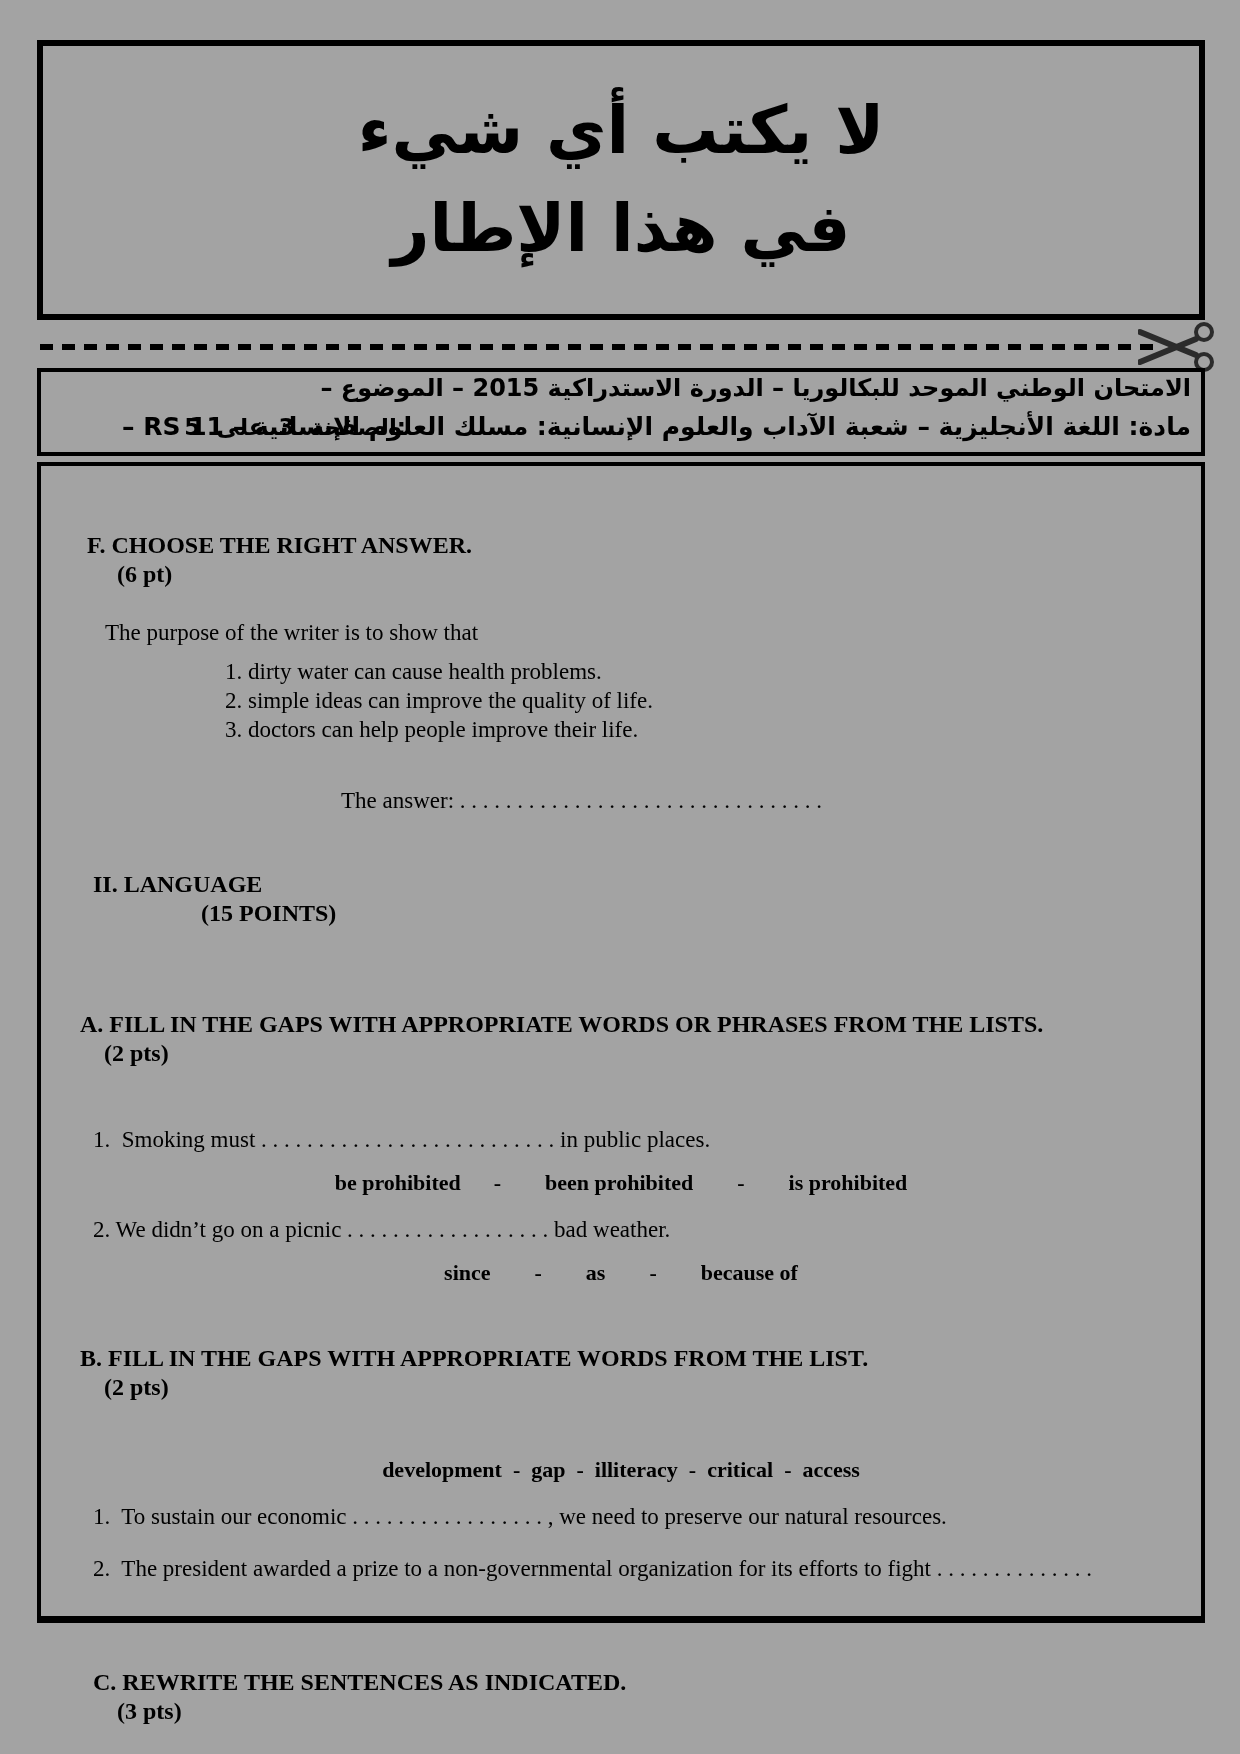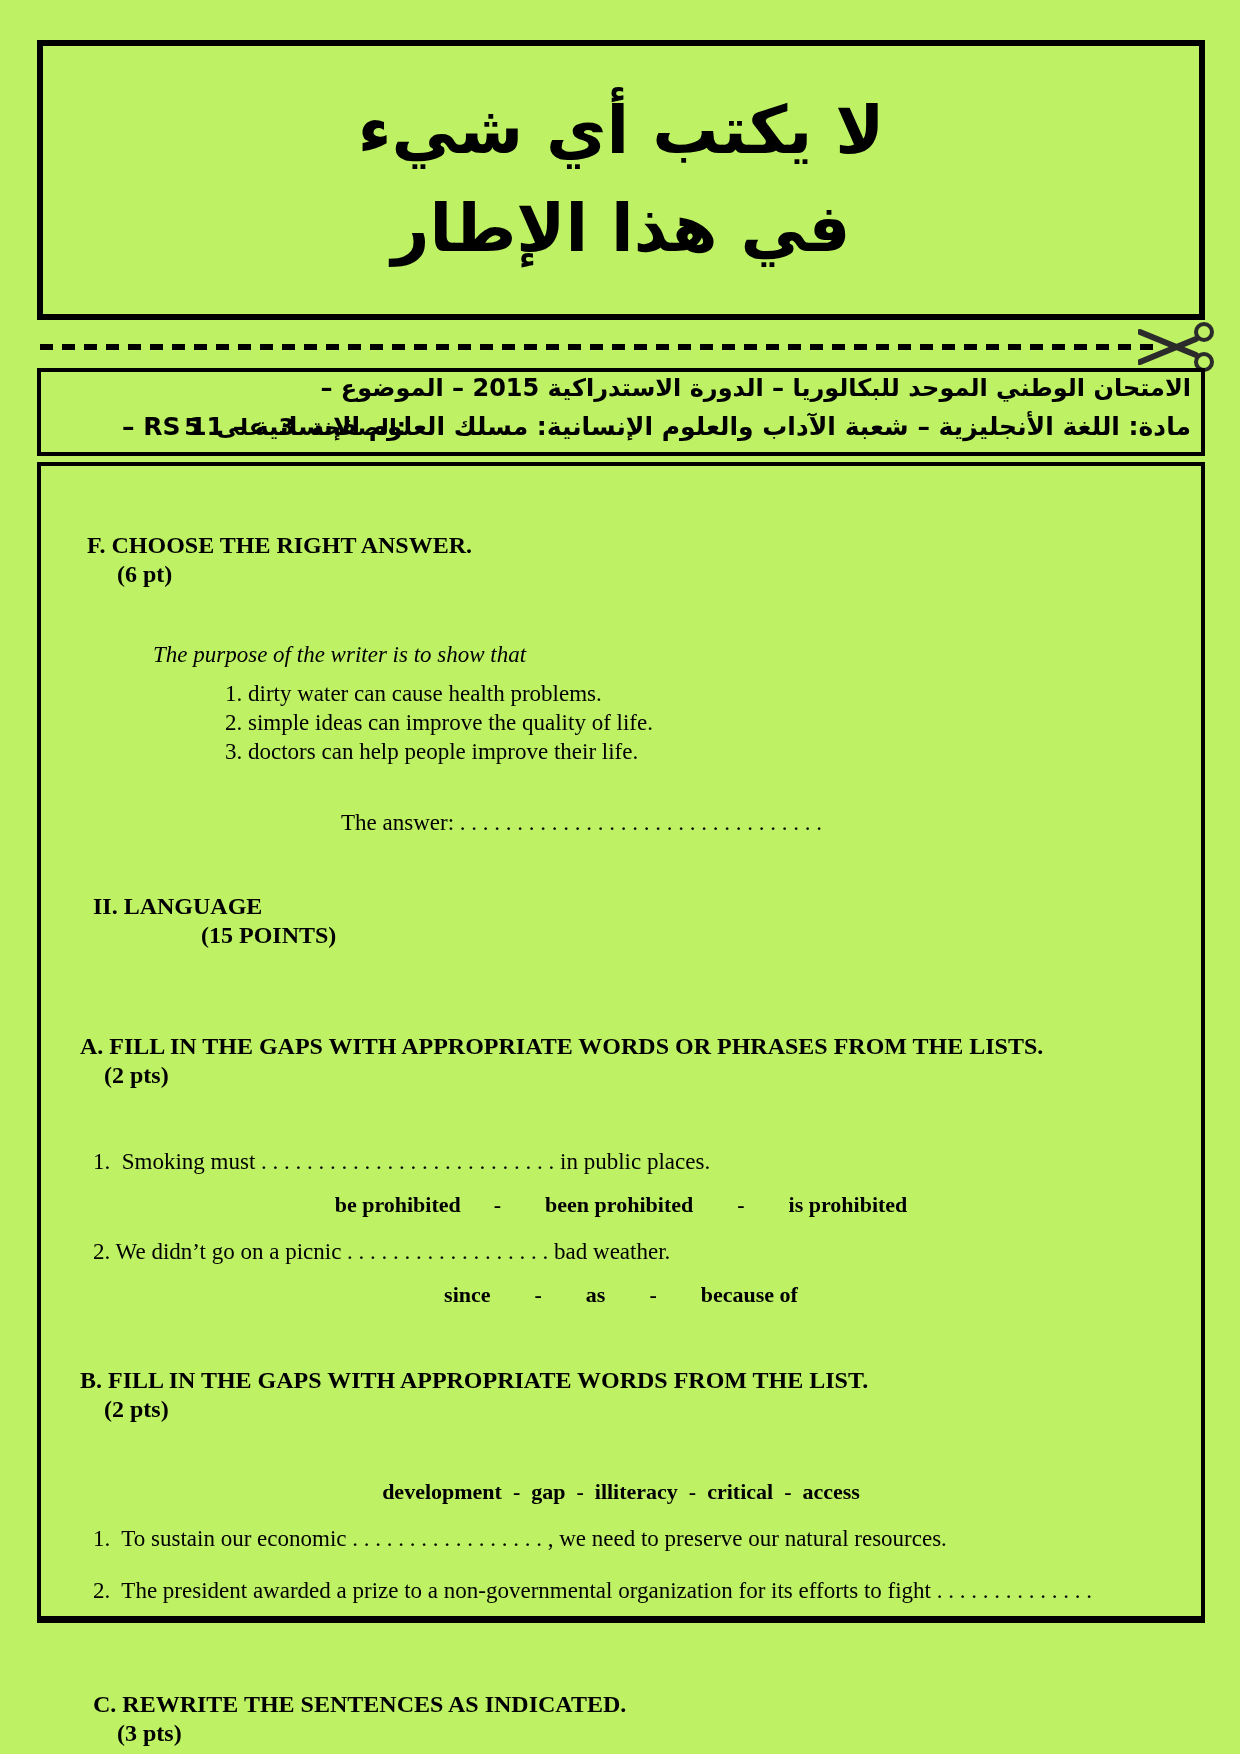--- a/index.html
+++ b/index.html
@@ -1,19 +1,19 @@
 <!DOCTYPE html>
 <html lang="en"><head>
 <meta charset="utf-8">
 <style>
   html,body{margin:0;padding:0;background:#ffffff;}
   .page{
     position:relative;
     width:1240px;height:1754px;
-    background:#bef264;color:#000;
+    background:#a3a3a3;color:#000;
     font-family:"Liberation Serif","DejaVu Serif",serif;
     overflow:hidden;
   }
   
   .notice-frame{
     position:absolute;left:37px;top:40px;width:1156px;height:268px;
     border:6px solid #000;
     display:flex;flex-direction:column;align-items:center;justify-content:center;
     text-align:center;
   }
@@ -53,21 +53,21 @@
   .main-box{
     position:absolute;left:37px;top:462px;width:1160px;height:1150px;
     border:4px solid #000;border-bottom-width:7px;
     font-size:23px;line-height:29px;
   }
   .main-box div{white-space:pre-wrap;}
   .sec-title{font-weight:bold;font-size:24px;}
   .pts{font-weight:bold;}
   .f-title{margin-top:36px;padding-left:10px;}
   .f-title .pts{margin-left:30px;}
-  .f-intro{margin-top:22px;padding-left:112px;font-style:italic;}
+  .f-intro{padding-left:64px;}
   .f-opt-first{margin-top:10px;}
   .f-opt{padding-left:184px;}
   .answer-line{margin-top:42px;padding-left:300px;}
   .lang-title{margin-top:26px;padding-left:16px;}
   .lang-title .pts{margin-left:108px;font-size:24px;}
   .a-title{margin-top:24px;padding-left:3px;}
   .a-title .pts{margin-left:24px;}
   .q{padding-left:52px;}
   .q-a1{margin-top:28px;}
   .choices{margin-top:14px;text-align:center;font-weight:bold;

